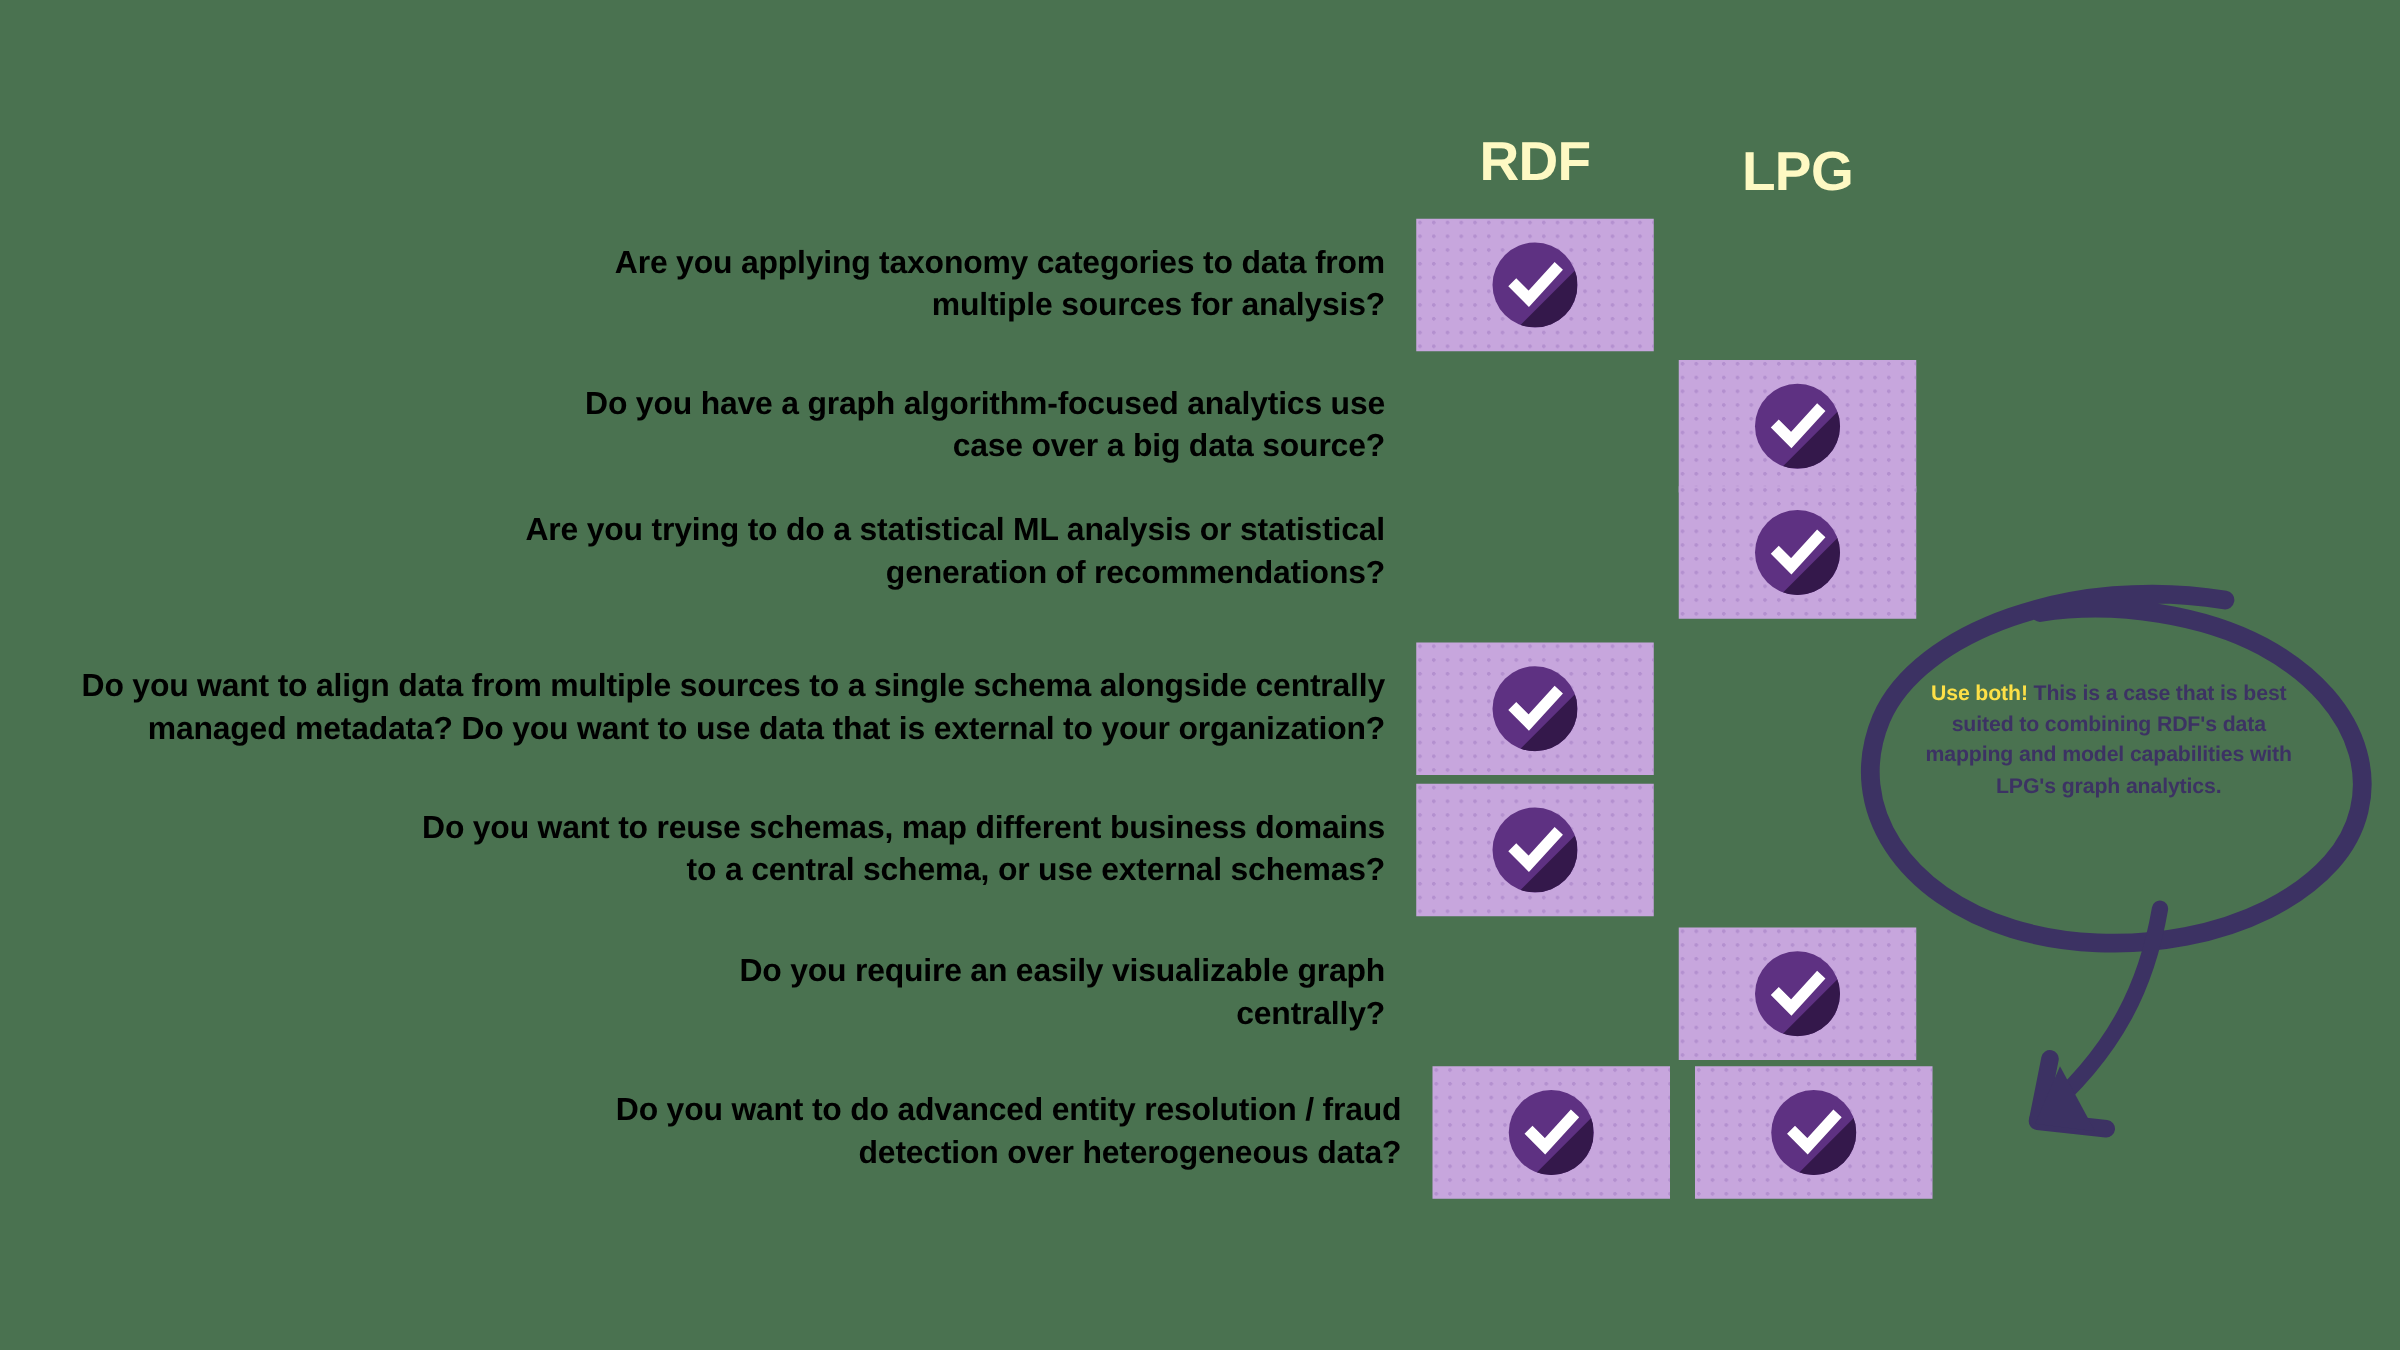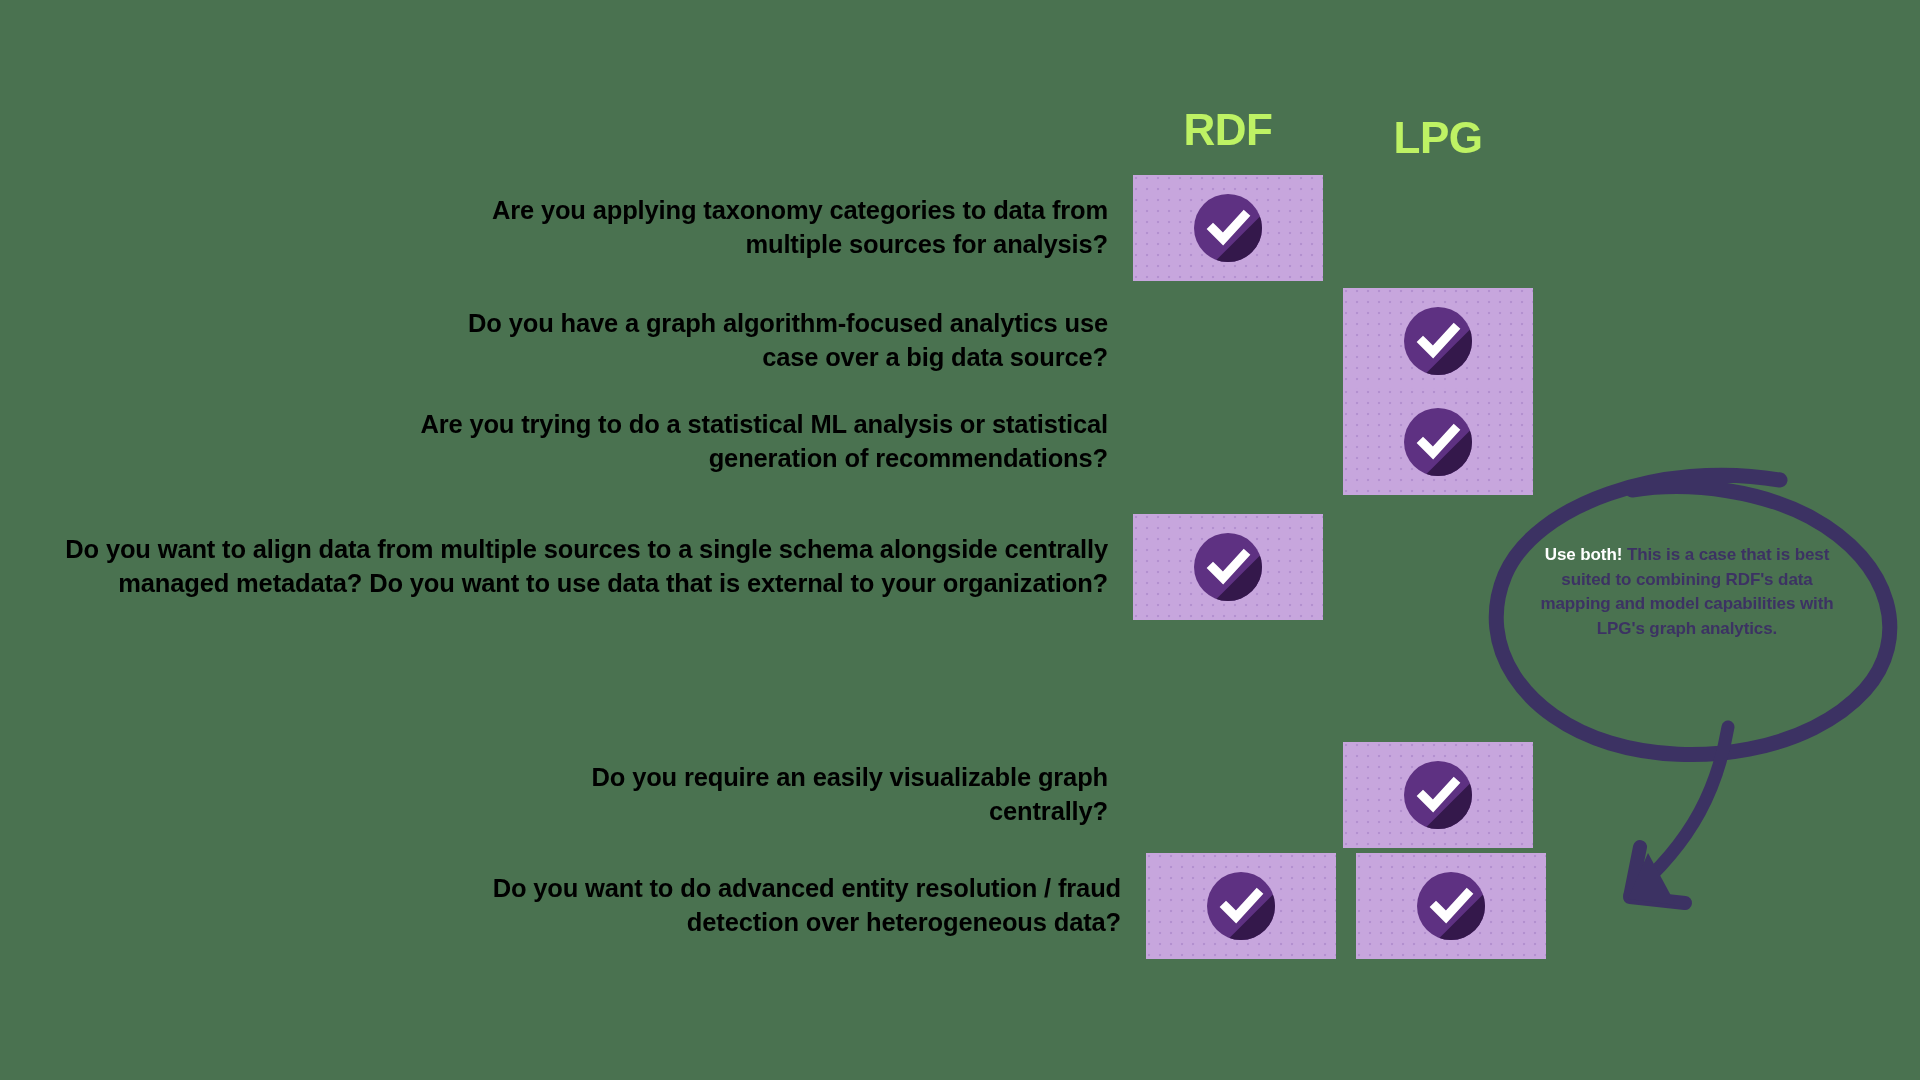--- a/index.html
+++ b/index.html
@@ -22,21 +22,21 @@
     height: 1080px;
   }
 
   
   .col-header {
     position: absolute;
     font-family: "Liberation Sans", sans-serif;
     font-weight: bold;
     font-size: 44px;
     letter-spacing: -0.5px;
-    color: #bef264;
+    color: #fef9c3;
     text-align: center;
     line-height: 1;
     white-space: nowrap;
   }
   #hdr-rdf { left: 1133px; top: 108px; width: 190px; }
   #hdr-lpg { left: 1343px; top: 116px; width: 190px; }
 
   
   .row {
     position: absolute;
@@ -123,21 +123,21 @@
     top: 88px;
     width: 318px;
     text-align: center;
     font-family: "Liberation Sans", sans-serif;
     font-weight: bold;
     font-size: 17px;
     line-height: 1.45;
     color: #3c3263;
     letter-spacing: -0.1px;
   }
-  #annotation-text .hl { color: #ffffff; }
+  #annotation-text .hl { color: #fde047; }
 </style>
 </head>
 <body>
 
 <div id="canvas">
 
   <div class="col-header" id="hdr-rdf">RDF</div>
   <div class="col-header" id="hdr-lpg">LPG</div>
 
   <div class="row" style="top:175px;">
@@ -209,20 +209,38 @@
         <div class="shadow"></div>
         <div class="tick">
           <svg viewBox="0 0 68 68">
               <path d="M19 35 L29 45 L50 22" fill="none" stroke="#ffffff" stroke-width="9" stroke-linecap="square" stroke-linejoin="miter"></path>
             </svg>
         </div>
       </div>
     </div>
   </div>
 
+  <div class="row" style="top:627px;">
+    <div class="question">
+      <div>
+        <span>Do you want to reuse schemas, map different business domains</span>
+        <span>to a central schema, or use external schemas?</span>
+      </div>
+    </div>
+    <div class="cell rdf">
+      <div class="badge">
+        <div class="shadow"></div>
+        <div class="tick">
+          <svg viewBox="0 0 68 68">
+              <path d="M19 35 L29 45 L50 22" fill="none" stroke="#ffffff" stroke-width="9" stroke-linecap="square" stroke-linejoin="miter"></path>
+            </svg>
+        </div>
+      </div>
+    </div>
+  </div>
 
   <div class="row" style="top:742px;">
     <div class="question">
       <div>
         <span>Do you require an easily visualizable graph</span>
         <span>centrally?</span>
       </div>
     </div>
     <div class="cell lpg">
       <div class="badge">

